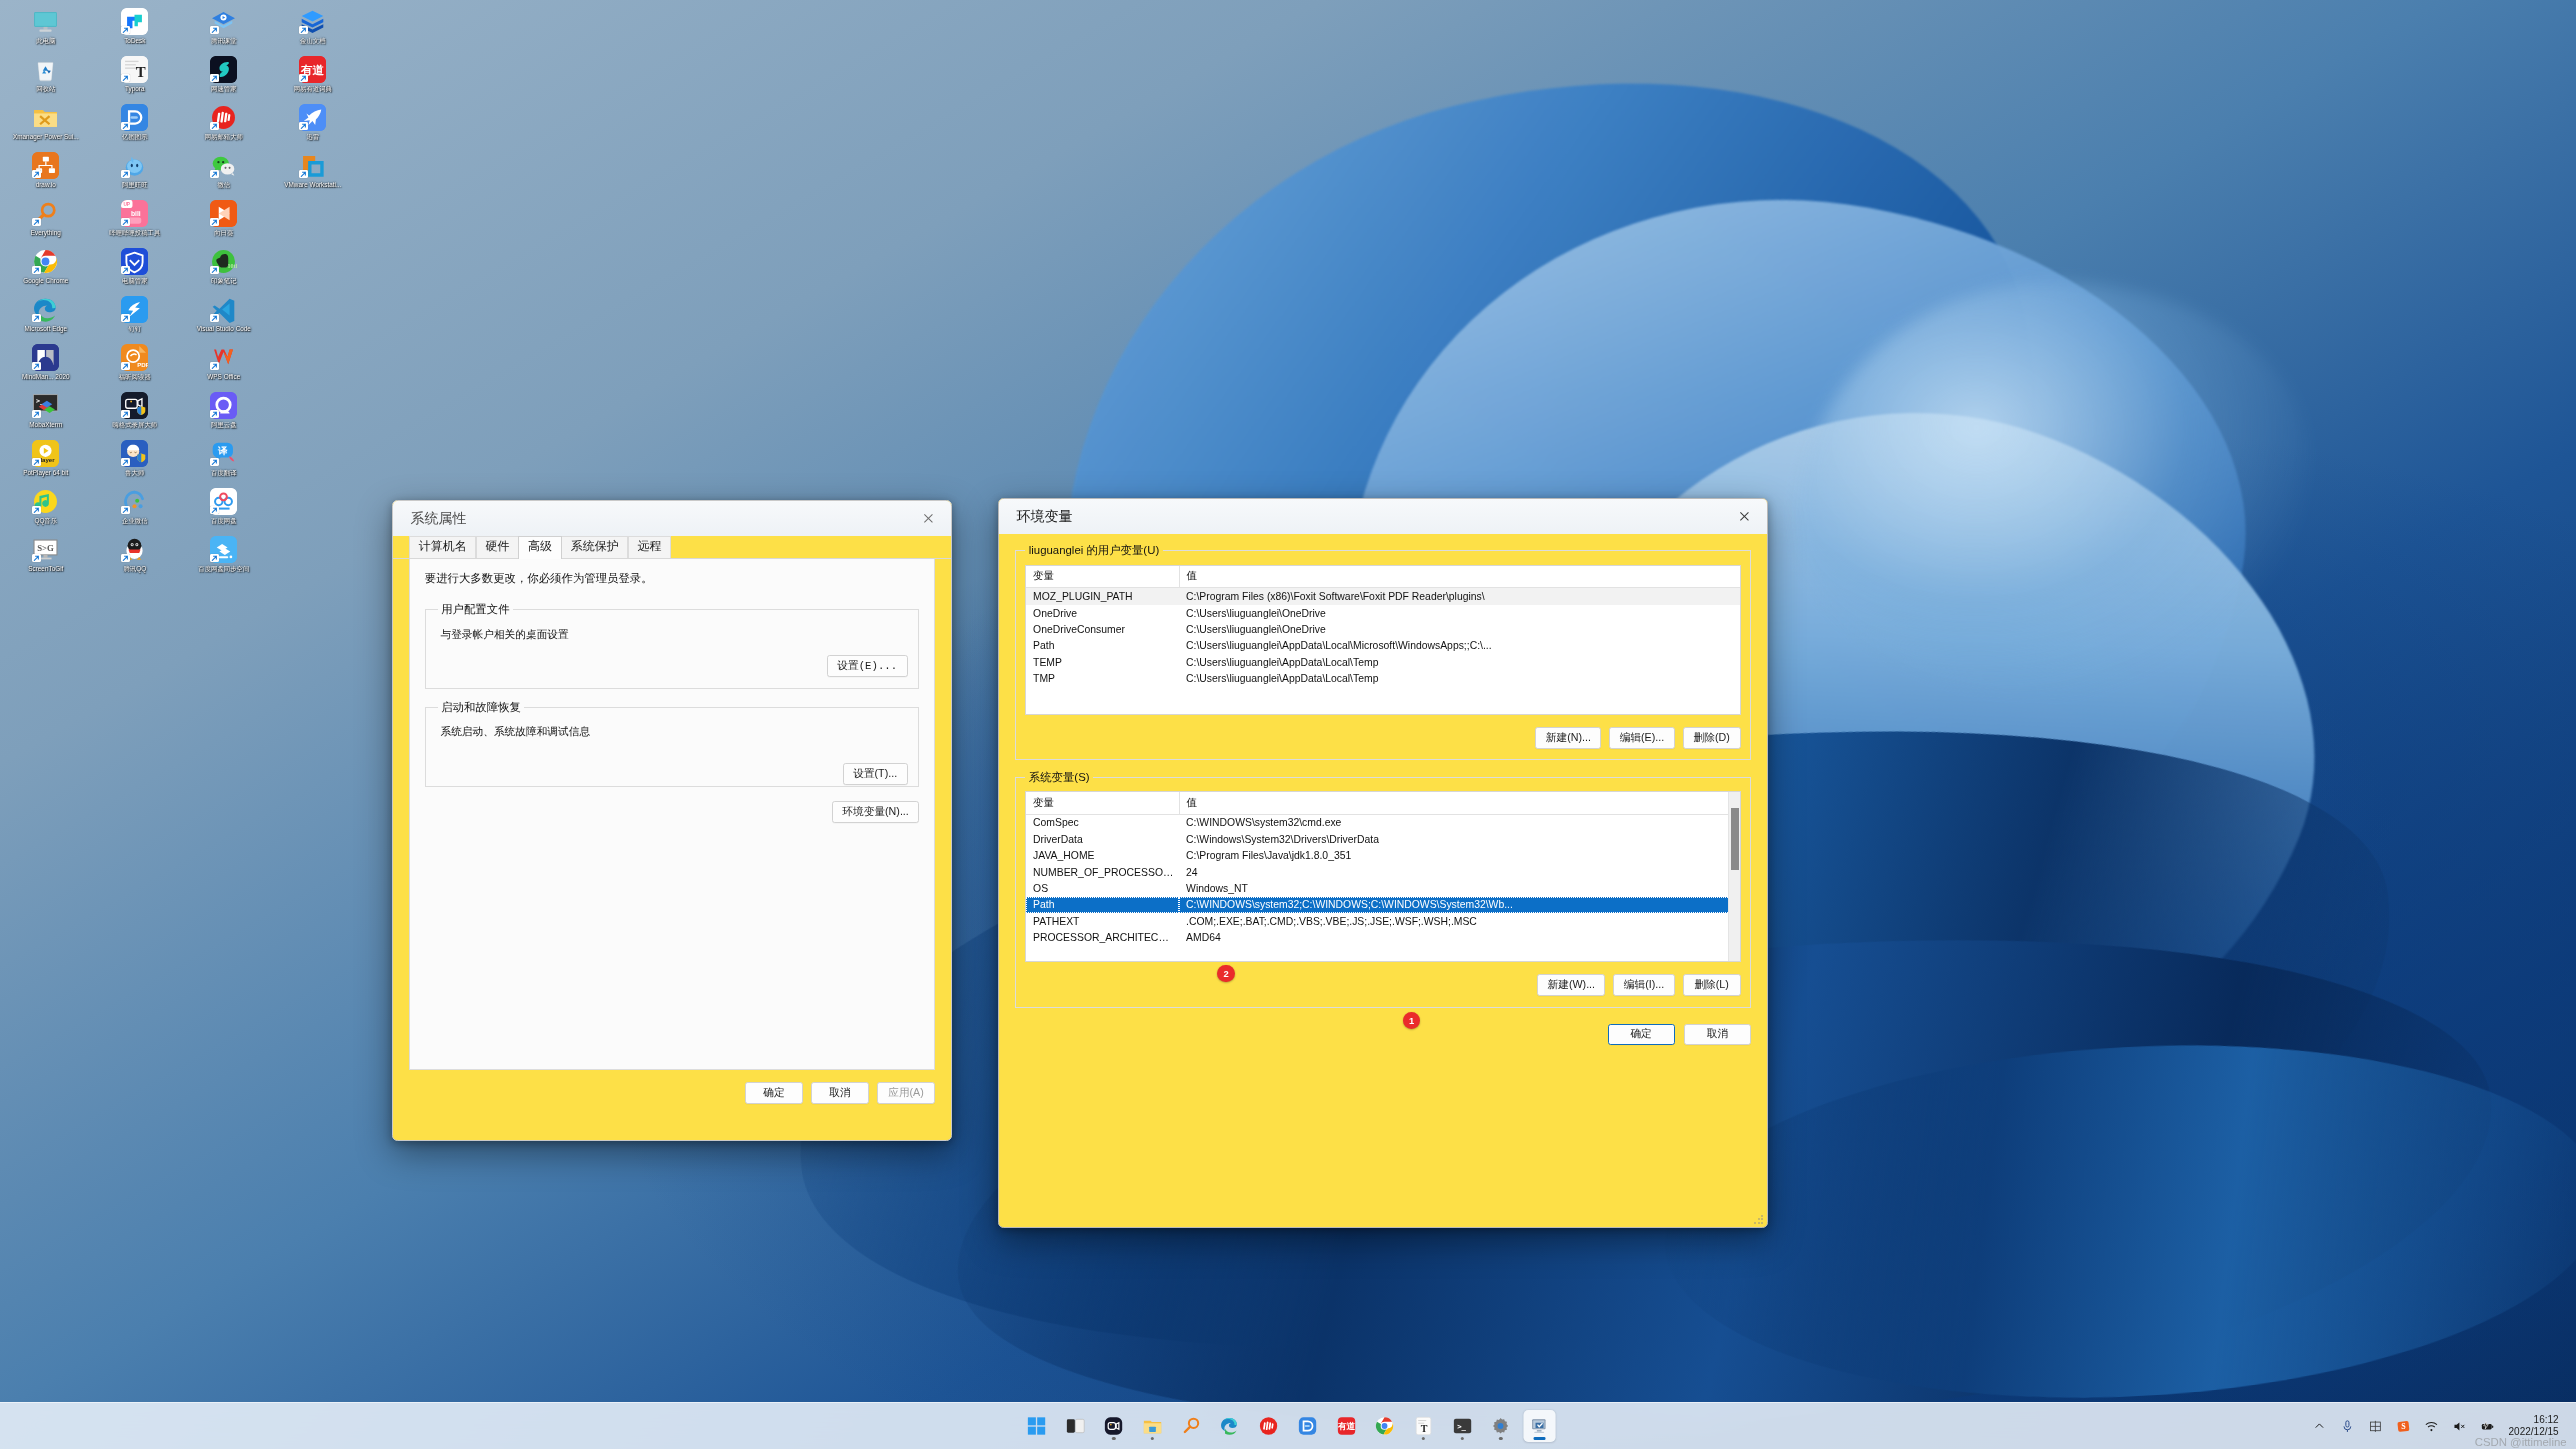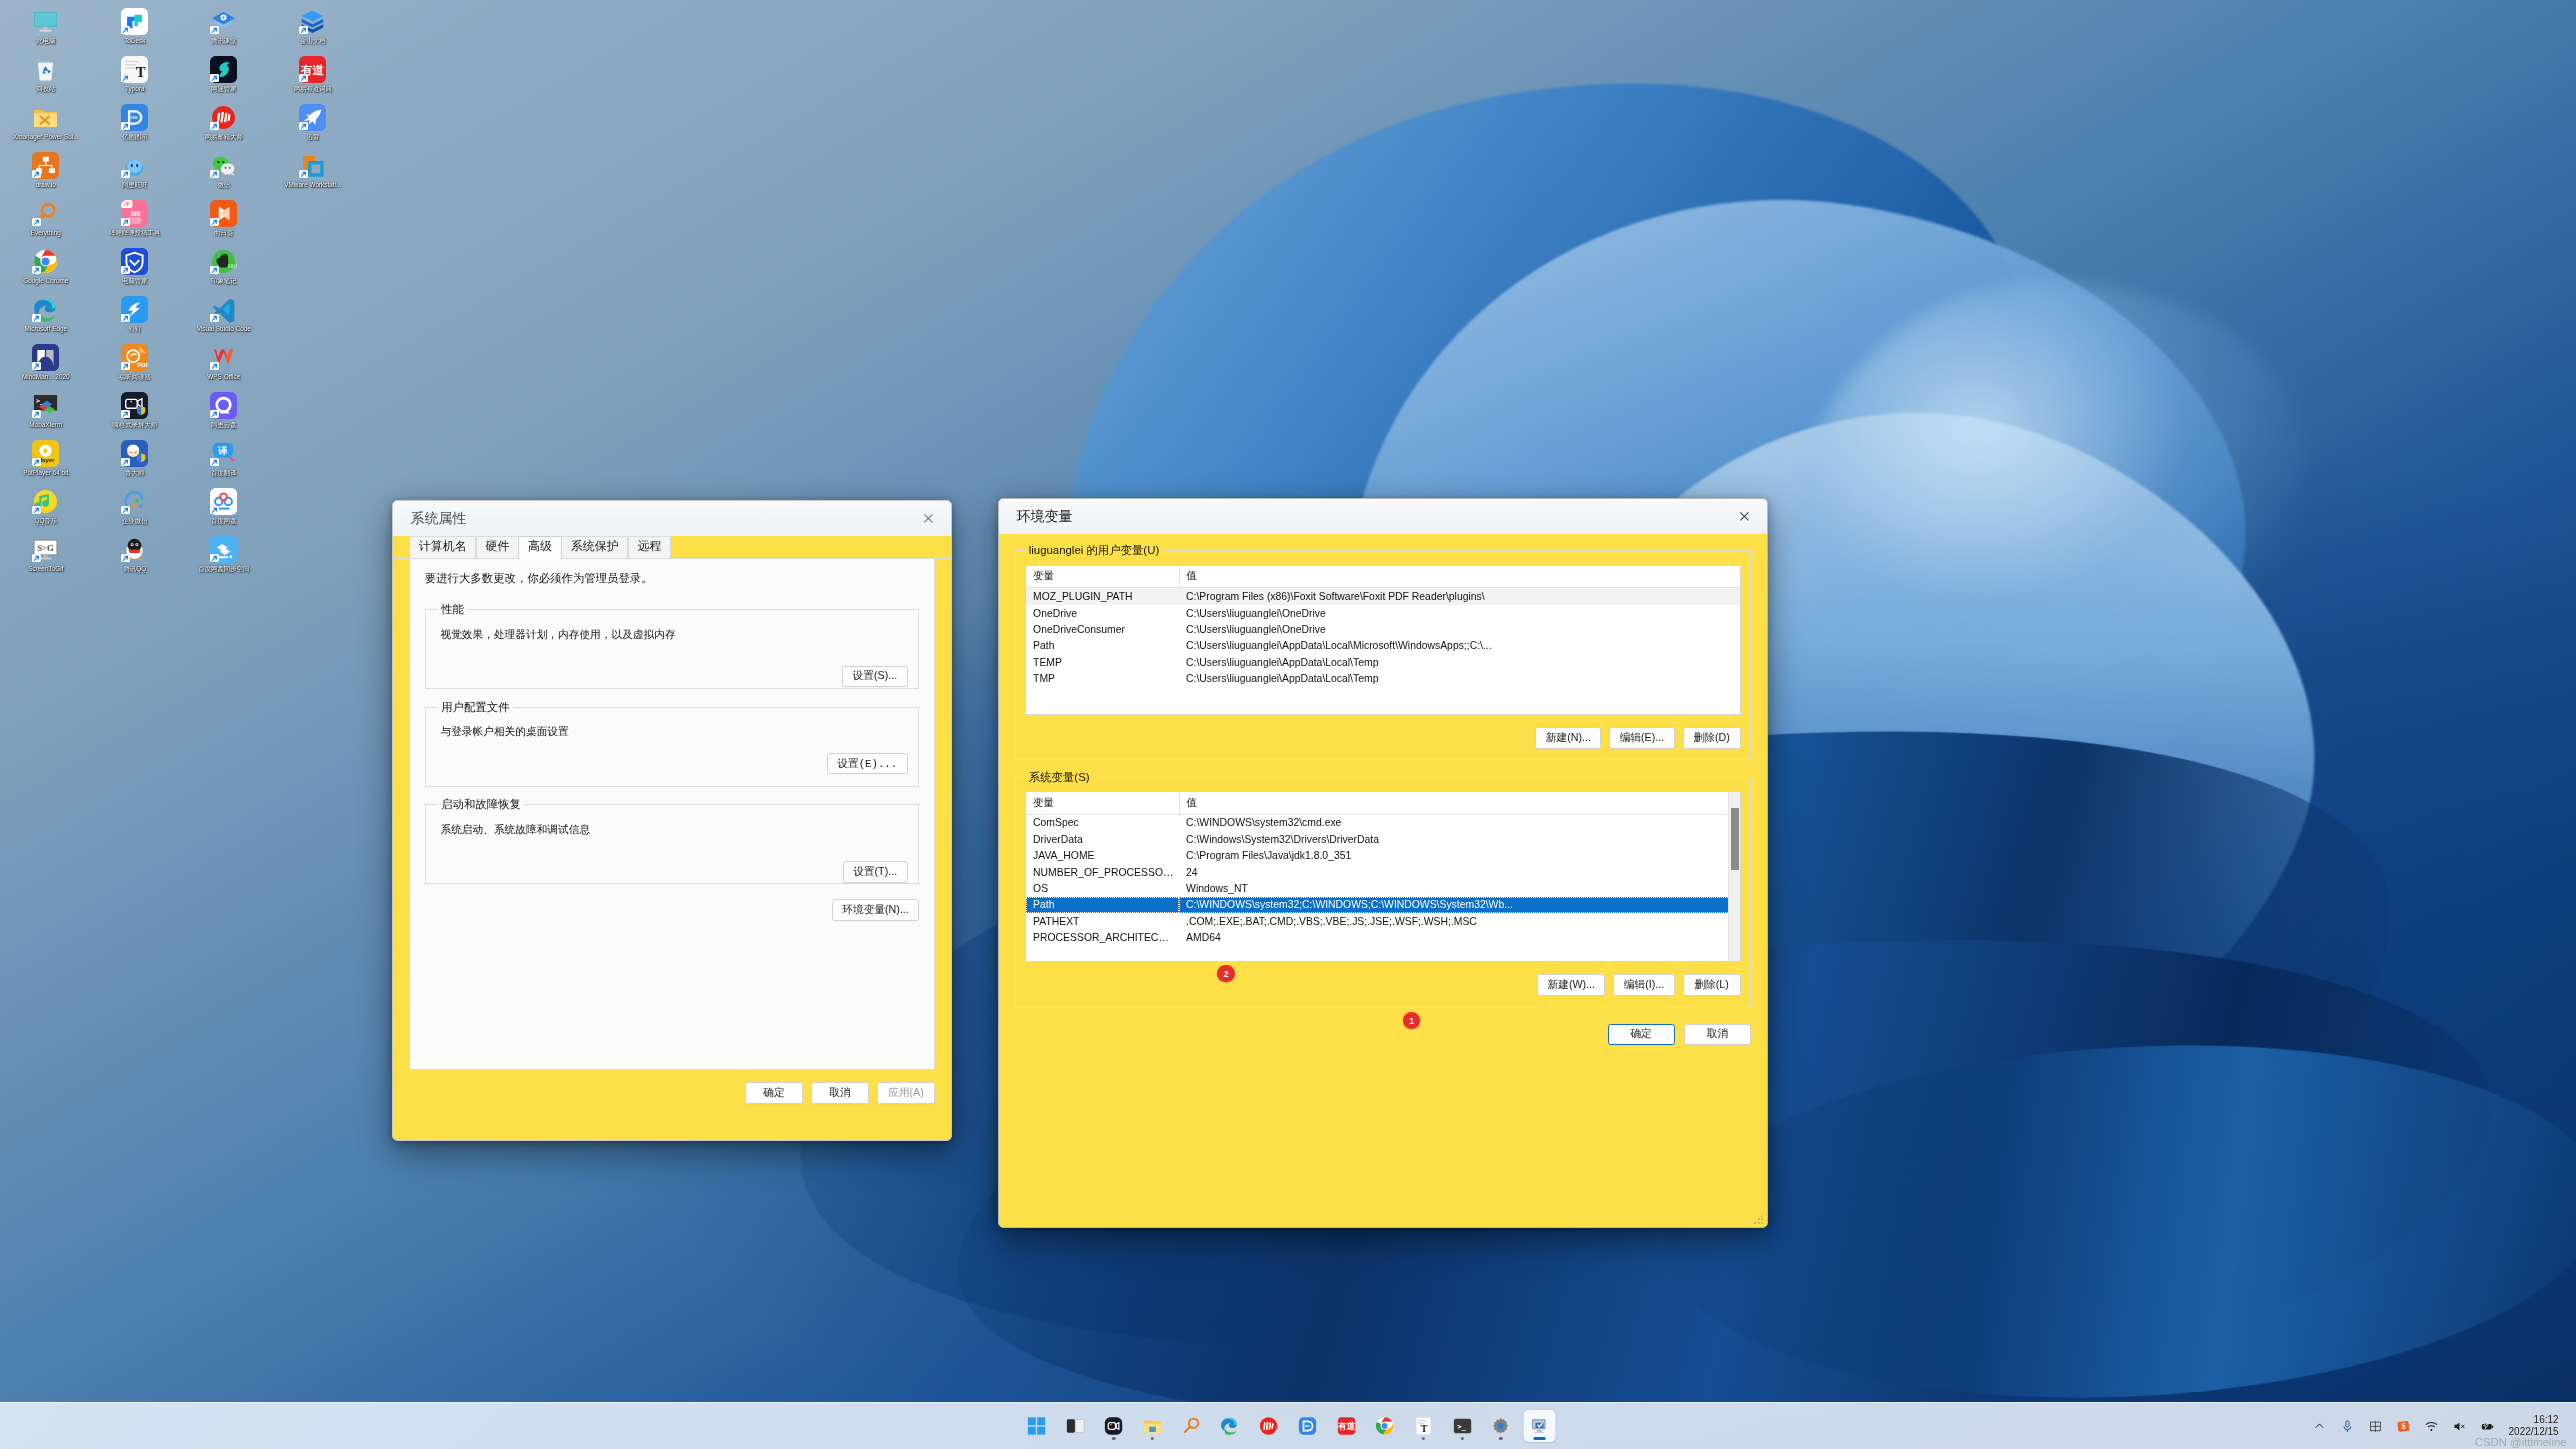--- a/index.html
+++ b/index.html
@@ -1004,27 +1004,20 @@
       <div class="tab">计算机名</div>
       <div class="tab">硬件</div>
       <div class="tab sel">高级</div>
       <div class="tab">系统保护</div>
       <div class="tab">远程</div>
     </div>
 
     <div class="pane" style="height:511px;">
       <div class="hint">要进行大多数更改，你必须作为管理员登录。</div>
 
-      <fieldset class="grp" style="height:87px;">
-        <legend>性能</legend>
-        <div class="grp-desc">视觉效果，处理器计划，内存使用，以及虚拟内存</div>
-        <div class="btn-row" style="margin-top:24px;">
-          <button class="btn">设置(S)...</button>
-        </div>
-      </fieldset>
 
       <fieldset class="grp" style="height:87px;font-family:Liberation Mono, monospace;">
         <legend>用户配置文件</legend>
         <div class="grp-desc">与登录帐户相关的桌面设置</div>
         <div class="btn-row" style="">
           <button class="btn">设置(E)...</button>
         </div>
       </fieldset>
 
       <fieldset class="grp" style="height:87px;">

